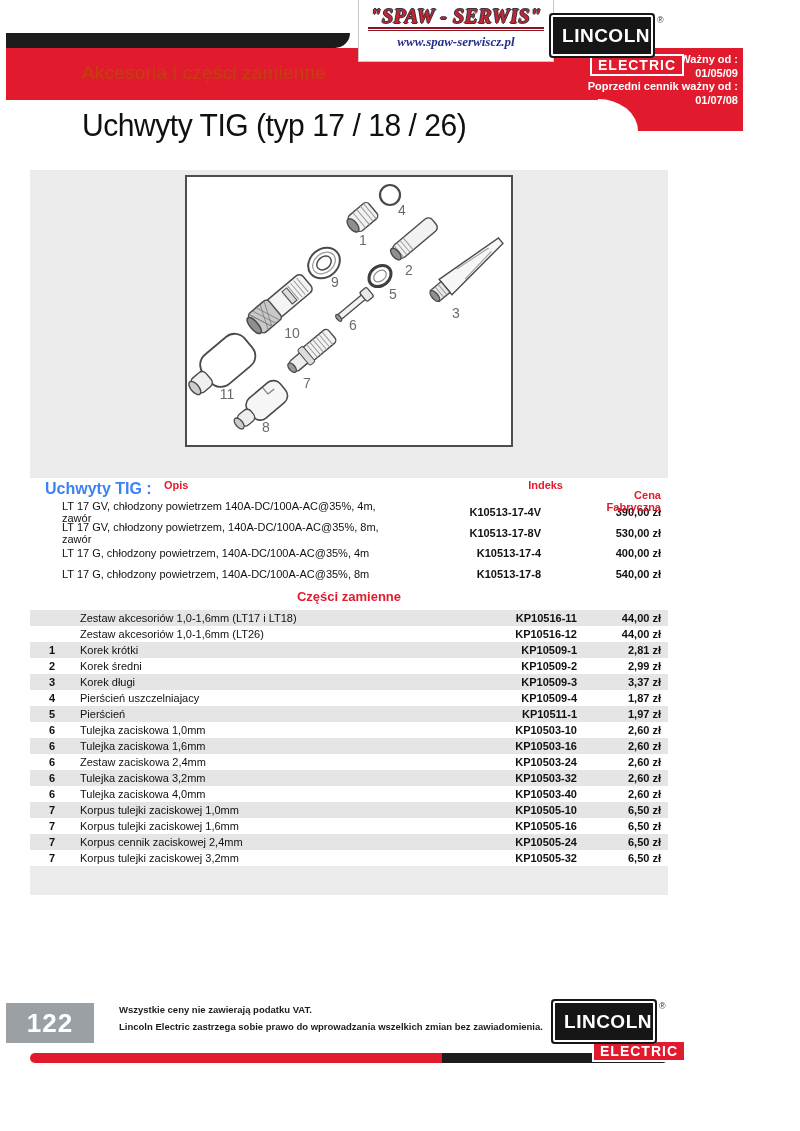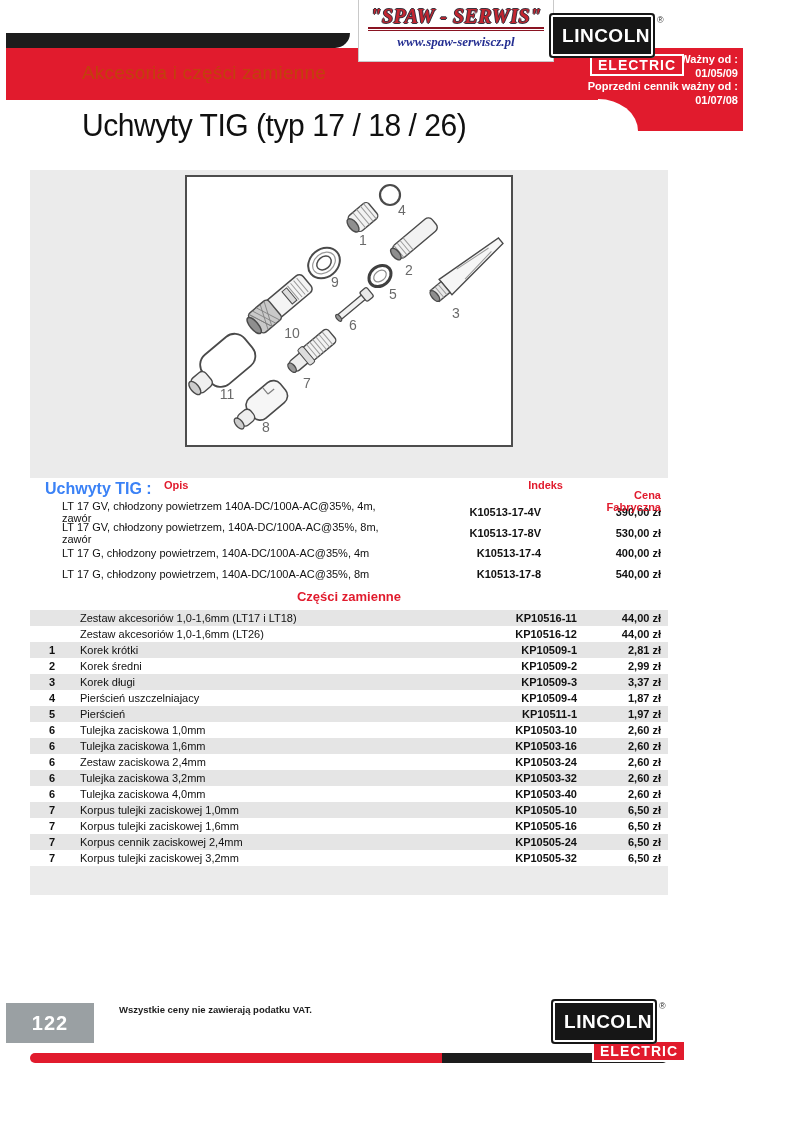--- a/index.html
+++ b/index.html
@@ -56,21 +56,21 @@
   .prow{height:16px;display:grid;grid-template-columns:44px auto 115px 84px;align-items:center;padding-right:7px;font-size:11px;color:#111;}
   .prow.shade{background:var(--stripe);}
   .c-pos{text-align:center;font-weight:bold;}
   .c-desc{padding-left:6px;}
   .c-idx{text-align:right;font-weight:bold;}
   .c-price{text-align:right;font-weight:bold;}
   .heading2{height:26px;line-height:26px;text-align:center;color:var(--red);font-weight:bold;font-size:13px;}
   .panel-bottom{height:29px;background:var(--panel);}
 
   
-  .page-num{position:absolute;left:6px;top:1003px;width:88px;height:40px;background:var(--numbox);color:#fff;font-size:20px;font-weight:bold;display:flex;align-items:center;justify-content:center;letter-spacing:1px;}
+  .page-num{position:absolute;left:6px;top:1003px;width:88px;height:40px;background:var(--numbox);color:#fff;font-size:26px;font-weight:bold;display:flex;align-items:center;justify-content:center;letter-spacing:1px;}
   .notes{position:absolute;left:119px;top:1001px;font-size:9.5px;font-weight:bold;color:#1d1d1d;line-height:17px;}
   .foot-bar{position:absolute;left:30px;top:1053px;width:638px;height:10px;border-radius:6px;overflow:hidden;display:flex;}
   .foot-bar-red{width:412px;background:var(--red);}
   .foot-bar-black{flex:1;background:var(--dark);}
 </style>
 </head>
 <body>
 
 <div class="page">
 
@@ -323,20 +323,21 @@
           <div class="c-price">6,50 zł</div>
         </div>
       </div>
 
     <div class="panel-bottom"></div>
   </div>
 
   <div class="page-num">122</div>
   <div class="notes">
     <div>Wszystkie ceny nie zawierają podatku VAT.</div>
+    <div>Lincoln Electric zastrzega sobie prawo do wprowadzania wszelkich zmian bez zawiadomienia.</div>
   </div>
 
   <div class="lincoln bottom">
     <div class="linc-black">LINCOLN</div>
     <div class="linc-reg">®</div>
     <div class="linc-red">ELECTRIC</div>
   </div>
 
   <div class="foot-bar">
     <div class="foot-bar-red"></div>

